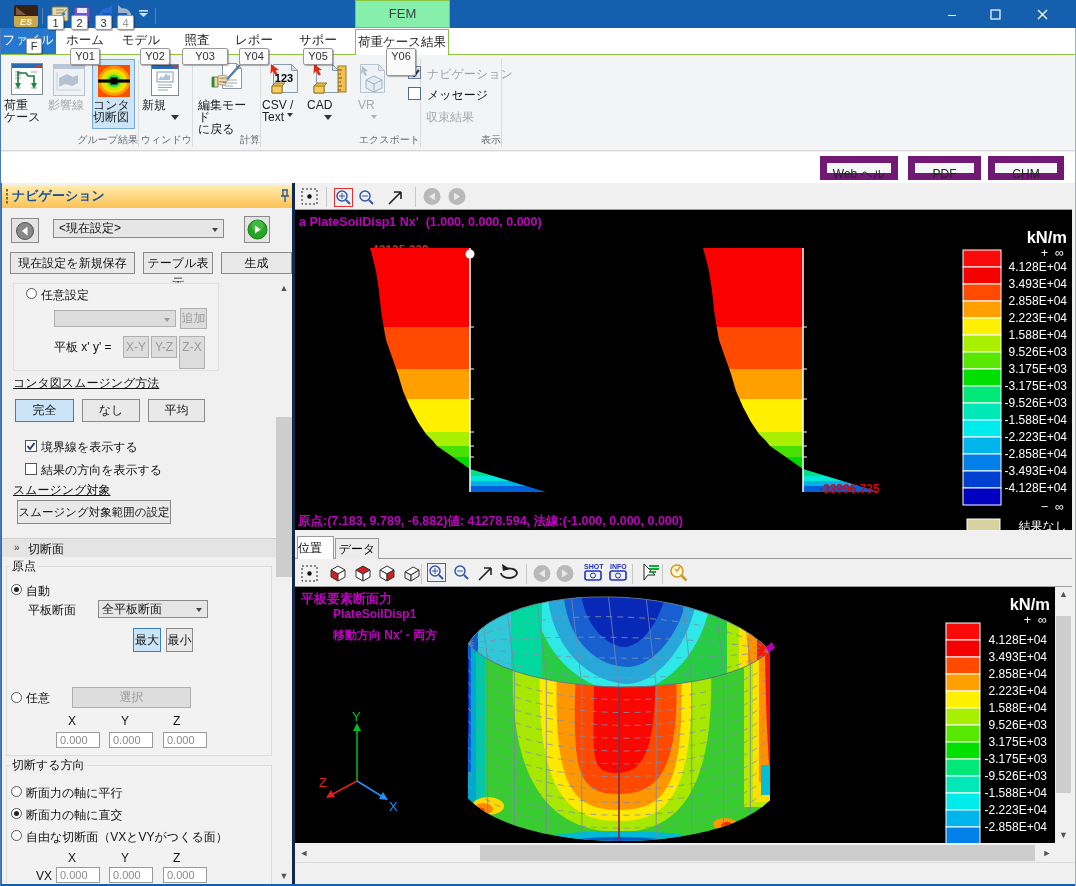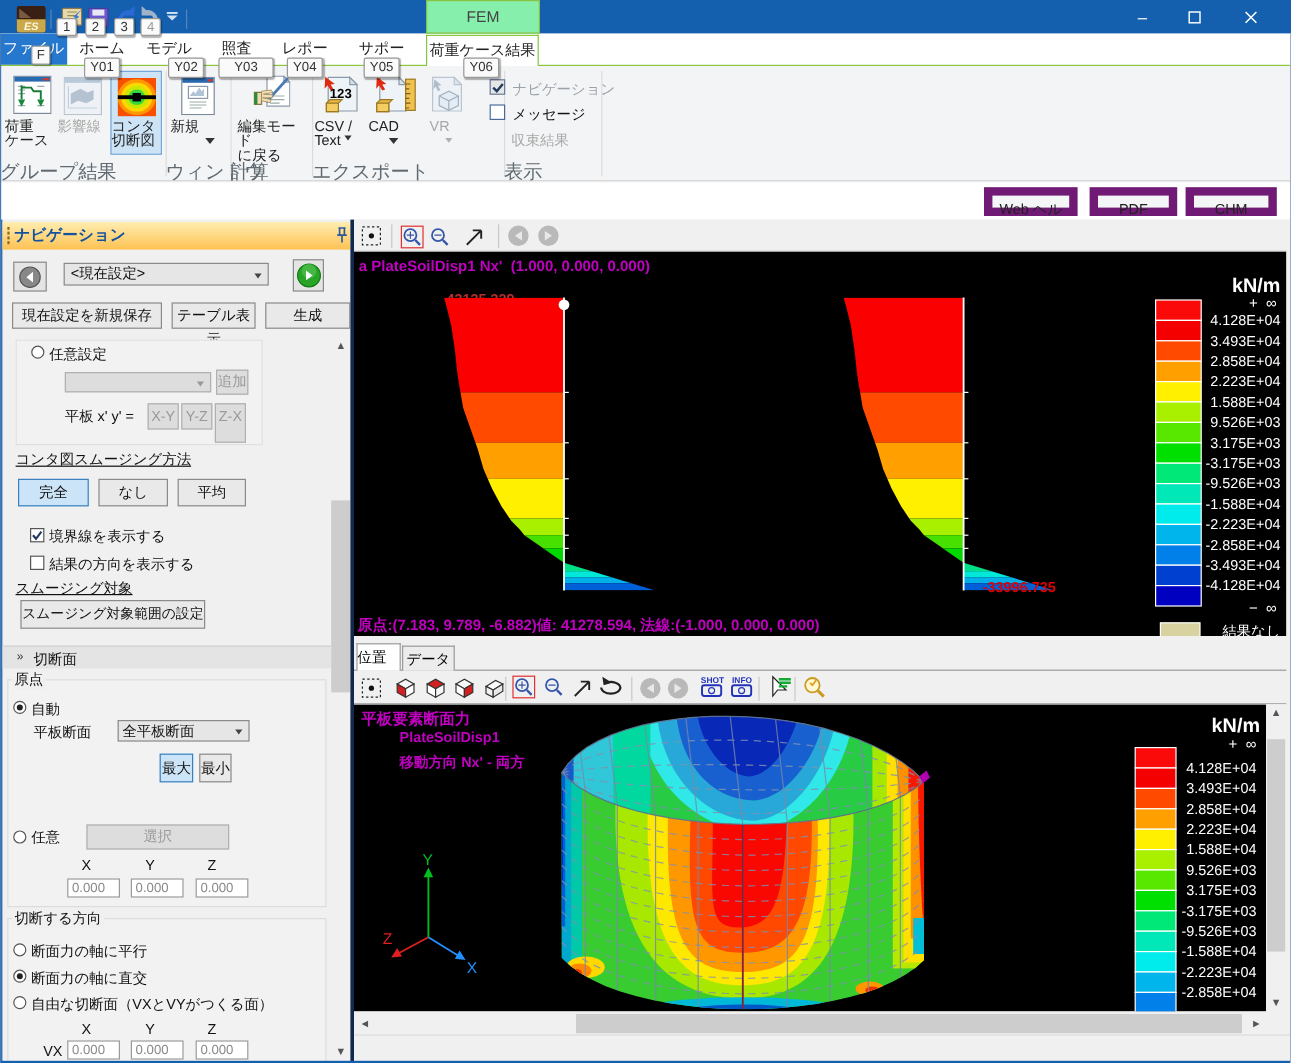--- a/index.html
+++ b/index.html
@@ -9,21 +9,21 @@
 #wtitle{position:absolute;left:461px;top:8px;color:#fff;font-size:11.3px;letter-spacing:-0.05px;white-space:nowrap;z-index:2}
 .winbtn{position:absolute;top:0;width:45px;height:28px;color:#fff;text-align:center;line-height:28px;font-size:14px;z-index:2}
 #tabrow{position:absolute;left:0;top:28px;width:1076px;height:27px;background:#fff}
 #filetab{position:absolute;left:0;top:28px;width:56px;height:26px;background:#2578cd;color:#fff;font-size:12.5px;text-align:center;line-height:25px}
 .rtab{position:absolute;top:28px;height:26px;font-size:12.5px;color:#222;text-align:center;line-height:25px}
 #activetab{position:absolute;left:355px;top:29px;width:94px;height:26px;background:#fff;border:1px solid #86c440;border-bottom:none;font-size:12.5px;text-align:center;line-height:24px;color:#222;z-index:2}
 #greenline{position:absolute;left:0;top:54px;width:1076px;height:1px;background:#8cc63f}
 .keytip{position:absolute;background:#fafafa;border:1px solid #9a9a9a;border-radius:2px;font-size:11px;color:#333;text-align:center;box-shadow:1px 1px 1px rgba(0,0,0,.3);z-index:30;line-height:15px}
 #ribbon{position:absolute;left:0;top:55px;width:1076px;height:96px;background:#f3f4f5;border-bottom:1px solid #d8d8d8}
 .rgsep{position:absolute;width:1px;height:88px;background:#dcdcdc;top:59px}
-.glabel{position:absolute;top:133px;font-size:16px;color:#5f6a72;text-align:left;white-space:nowrap}
+.glabel{position:absolute;top:133px;font-size:10px;color:#5f6a72;text-align:right;white-space:nowrap}
 .rbtn{position:absolute;text-align:left;font-size:12px;color:#222;line-height:12px}
 .dis{color:#a8a8a8}
 #searchrow{position:absolute;left:0;top:152px;width:1076px;height:31px;background:#fff}
 #searchbox{position:absolute;left:6px;top:156px;width:794px;height:24px;background:#fff;border:1px solid #a8b0b8}
 .srbtn{position:absolute;top:156px;height:24px;background:#f4f5f6;border:7px solid #701a75;font-size:12px;color:#222;text-align:center;line-height:22px}
 #leftpanel{position:absolute;left:0;top:183px;width:292px;height:703px;background:#f0f0f0;border-left:2px solid #2b6cb5;overflow:hidden}
 #splitter{position:absolute;left:292px;top:183px;width:3px;height:703px;background:#12284d}
 #rightedge{position:absolute;left:1072px;top:183px;width:4px;height:703px;background:#f0f0f0}
 
 #lphead{position:absolute;left:0px;top:2px;width:290px;height:23px;background:linear-gradient(#ffedb0,#fdc253);color:#15529e;font-weight:bold;font-size:13px;line-height:22px}
@@ -99,21 +99,21 @@
   <div class="rtab" style="left:231px;width:46px">レポート</div>
   <div class="rtab" style="left:295px;width:46px">サポート</div>
   <div id="activetab">荷重ケース結果</div>
   <div id="greenline"></div>
   <div class="keytip" style="left:26px;top:38px;width:16px;height:16px">F</div>
   <div class="keytip" style="left:70px;top:48px;width:30px;height:17px">Y01</div>
   <div class="keytip" style="left:140px;top:48px;width:30px;height:17px">Y02</div>
   <div class="keytip" style="left:182px;top:48px;width:46px;height:17px">Y03</div>
   <div class="keytip" style="left:239px;top:48px;width:30px;height:17px">Y04</div>
   <div class="keytip" style="left:303px;top:48px;width:30px;height:17px">Y05</div>
-  <div class="keytip" style="left:386px;top:48px;width:30px;height:17px">Y06</div>
+  <div class="keytip" style="left:386px;top:48px;width:30px;height:28px">Y06</div>
   <div id="ribbon"></div>
   <div id="ribboncontent">
 
     <div class="rgsep" style="left:138px"></div>
     <div class="rgsep" style="left:192px"></div>
     <div class="rgsep" style="left:260px"></div>
     <div class="rgsep" style="left:420px"></div>
     <div class="rgsep" style="left:501px"></div>
 
     <div class="glabel" style="left:0;width:138px">グループ結果</div>

